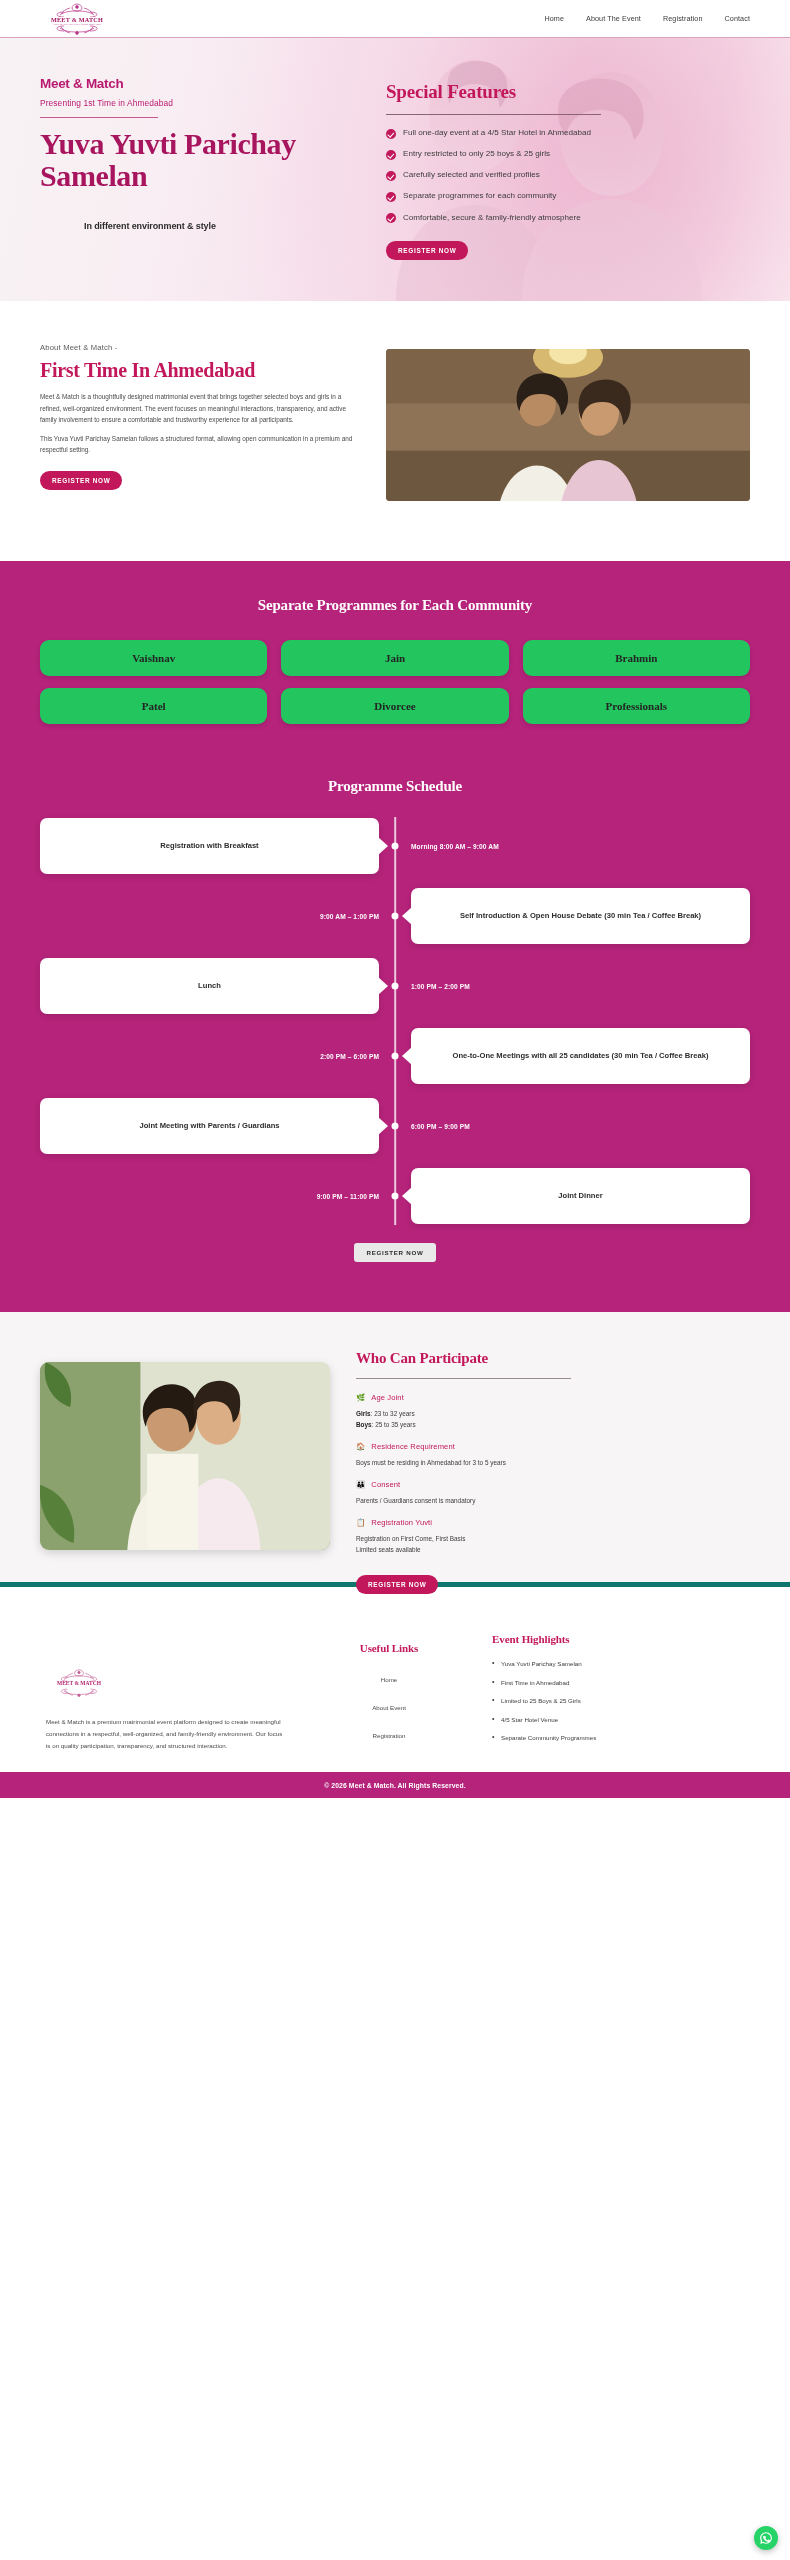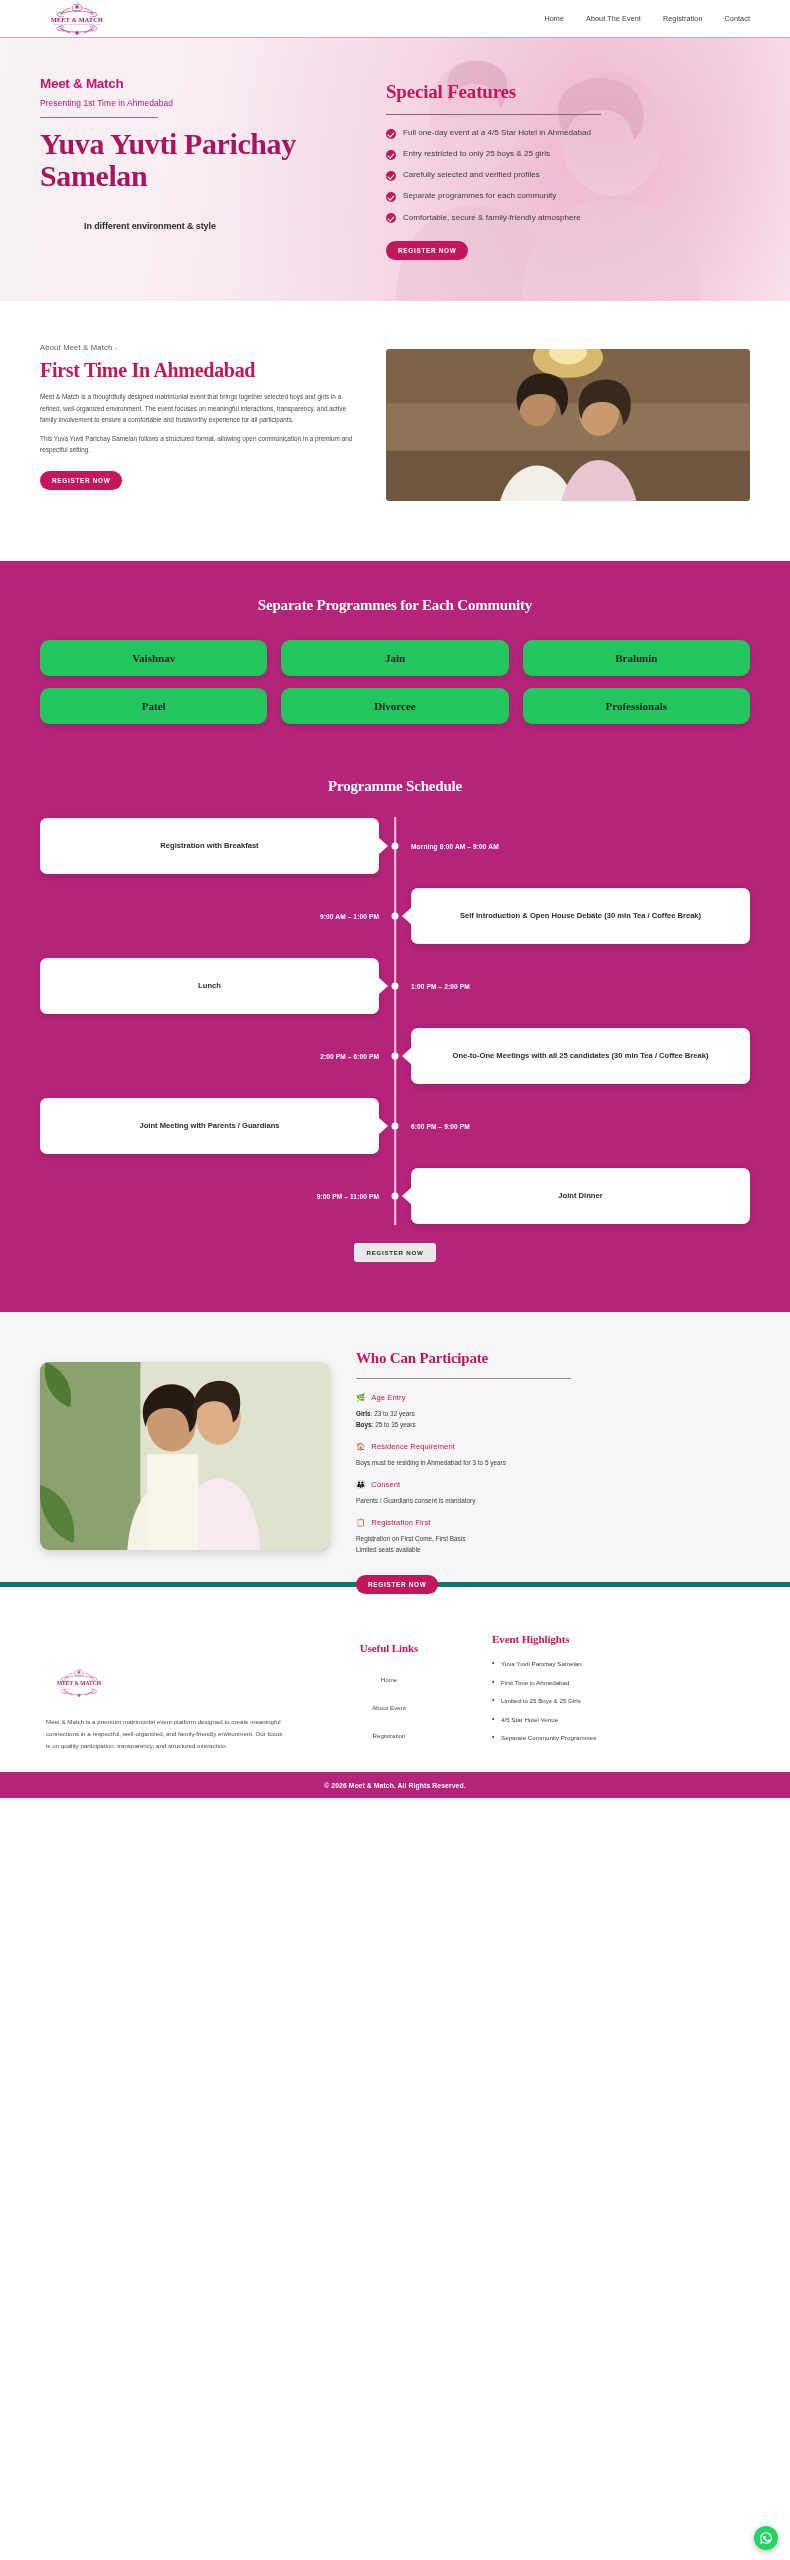--- a/index.html
+++ b/index.html
@@ -450,21 +450,21 @@
       </svg>
     </div>
   </div>
   <div class="part-right">
     <h2 class="part-title">Who Can Participate</h2>
     <div class="part-rule"></div>
 
     <div class="part-block">
       <div class="part-head">
         <span class="part-ic">🌿</span>
-        <span class="part-head-txt">Age Entry</span>
+        <span class="part-head-txt">Age Joint</span>
       </div>
       <div class="part-body"><b>Girls</b>: 23 to 32 years<br><b>Boys</b>: 25 to 35 years</div>
     </div>
 
     <div class="part-block">
       <div class="part-head">
         <span class="part-ic">🏠</span>
         <span class="part-head-txt">Residence Requirement</span>
       </div>
       <div class="part-body">Boys must be residing in Ahmedabad for 3 to 5 years</div>
@@ -474,21 +474,21 @@
       <div class="part-head">
         <span class="part-ic">👪</span>
         <span class="part-head-txt">Consent</span>
       </div>
       <div class="part-body">Parents / Guardians consent is mandatory</div>
     </div>
 
     <div class="part-block">
       <div class="part-head">
         <span class="part-ic">📋</span>
-        <span class="part-head-txt">Registration First</span>
+        <span class="part-head-txt">Registration Yuvti</span>
       </div>
       <div class="part-body">Registration on First Come, First Basis<br>Limited seats available</div>
     </div>
 
     <button class="btn-primary part-btn">REGISTER NOW</button>
   </div>
 </section>
 
 <footer class="footer">
   <div class="f-col-1">

